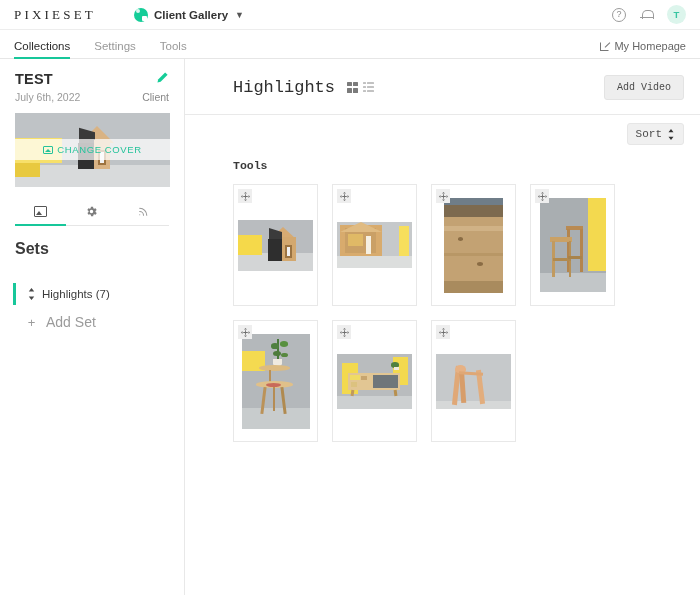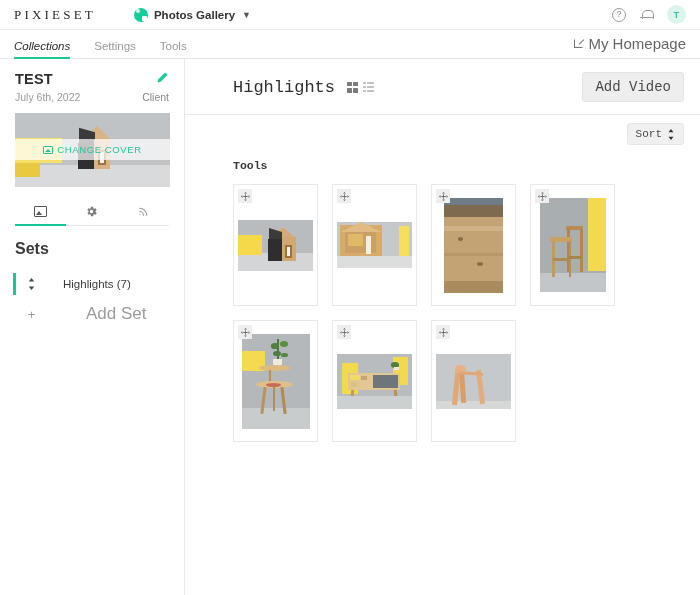--- a/index.html
+++ b/index.html
@@ -68,27 +68,27 @@
   
   .navbar {
     height: 29px; display:flex; align-items:flex-end;
     padding: 0 14px; background:#fff;
     border-bottom:1px solid #e6e6e6; position:relative;
   }
   .navtab {
     font-size:11.5px; color:#999; padding: 0 0 6px 0; margin-right:24px;
     cursor:pointer; position:relative;
   }
-  .navtab.active { color:#2b2b2b;font-style:italic; }
+  .navtab.active { color:#2b2b2b; }
   .navtab.active::after{
     content:""; position:absolute; left:0; right:0; bottom:-1px;
     height:2.5px; background:#17c79a;
   }
   .homelink {
-    margin-left:auto; font-size:15px; color:#666;
+    margin-left:auto; font-size:11px; color:#666;
     display:flex; align-items:center; gap:5px; padding-bottom:6px; cursor:pointer;
   }
   .ext-ic { width:9px; height:9px; position:relative; display:inline-block; }
   .ext-ic::before{
     content:""; position:absolute; left:0; bottom:0; width:7px; height:7px;
     border:1.2px solid #777; border-top-color:transparent; border-right-color:transparent;
   }
   .ext-ic::after{
     content:""; position:absolute; right:-1px; top:0px; width:7px; height:1.2px;
     background:#777; transform:rotate(-45deg); transform-origin: right center;
@@ -149,54 +149,54 @@
   .ph-ic::after{
     content:""; position:absolute; left:1px; bottom:1px;
     border-left:3.5px solid transparent; border-right:3.5px solid transparent;
     border-bottom:4px solid #555;
   }
   .gear-ic { width:13px; height:13px; color:#7d7d7d; }
   .rss-ic { width:13px; height:13px; color:#9a9a9a; }
 
   .sets-title { font-size:16px; font-weight:700; color:#3a3a3a; margin-top:14px; }
   .set-row {
-    display:flex; align-items:flex-end; gap:27px;
-    margin-top:16px; padding: 4px 0 4px 0; position:relative; cursor:pointer;
+    display:flex; align-items:flex-end; gap:6px;
+    margin-top:26px; padding: 4px 0 4px 0; position:relative; cursor:pointer;
   }
   .set-row.active::before{
     content:""; position:absolute; left:-2px; top:-1px; bottom:-1px;
     width:2.5px; background:#17c79a;
   }
   .sort-handle {
     width:9px; height:12px; color:#4a4a4a; flex:none; margin-left:12px;
     display:flex; align-items:center; justify-content:center; cursor:grab;
   }
   .set-name { font-size:11.5px; color:#3c3c3c; }
   .add-set-row {
     display:flex; align-items:center; gap:10px; margin-top:10px; cursor:pointer;
   }
   .plus-ic { width:9px; margin-left:12px; color:#9b9b9b; font-size:13px; line-height:1; flex:none; text-align:center;}
-  .add-set-label { font-size:17px; color:#9b9b9b;margin-left:40px; }
+  .add-set-label { font-size:14px; color:#9b9b9b; }
 
   
   .main { flex:1; background:#fff; padding: 10px 0 0 0; min-width:0;font-family:Liberation Mono, monospace; }
   .main-head {
     display:flex; align-items:center; padding: 0 16px 0 48px;
     height:36px;
   }
   .main-title { font-size:17px; color:#2f2f2f; font-weight:400; }
   .view-toggles { display:flex; gap:5px; margin-left:12px; align-items:center; }
   .grid-ic { width:11px; height:11px; display:grid; grid-template-columns:1fr 1fr; grid-template-rows:1fr 1fr; gap:1.5px; cursor:pointer;}
   .grid-ic span { background:#7b7b7b; border-radius:.5px; }
   .list-ic { width:11px; height:11px; display:grid; grid-template-columns:3px 1fr; grid-template-rows:1fr 1fr 1fr; gap:1.3px; cursor:pointer;}
   .list-ic span { background:#c2c2c2; border-radius:.5px; }
 
   .head-btns { margin-left:auto; display:flex; align-items:center; gap:8px; }
   .btn {
-    font-size:14px; padding: 6px 12px; border-radius:3px;
+    font-size:10px; padding: 6px 12px; border-radius:3px;
     cursor:pointer; border:1px solid transparent; white-space:nowrap;
   }
   .btn-grey { background:#eeeeee; color:#4a4a4a; border-color:#e3e3e3; }
   .btn-teal { background:#13cd9b; color:#fff; }
 
   .divider { border-top:1px solid #e9e9e9; margin-top:9px; }
 
   .sort-row { display:flex; padding: 8px 16px 0 0; }
   .sort-btn {
     margin-left:auto; background:#f0f0f0; border:1px solid #e6e6e6;
@@ -233,21 +233,21 @@
 </head>
 <body>
 
 <div class="app">
 
   <div class="topbar">
     <div class="brand">PIXIESET</div>
 
     <div class="gallery-switch">
       <span class="pix-logo"></span>
-      <span class="gallery-label">Photos Gallery</span>
+      <span class="gallery-label">Client Gallery</span>
       <span class="chev">▼</span>
     </div>
 
     <div class="top-right">
       <div class="ic-circle">?</div>
       <div class="bell"></div>
       <div class="avatar">T</div>
     </div>
   </div>
 

